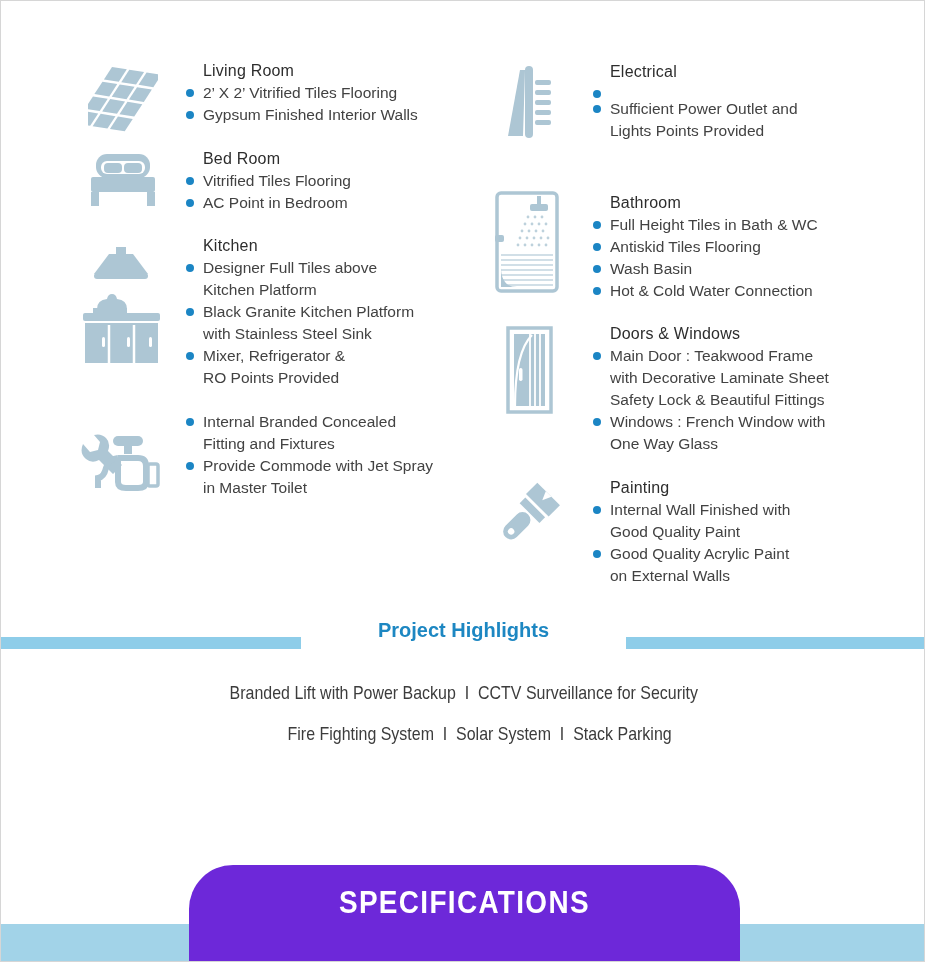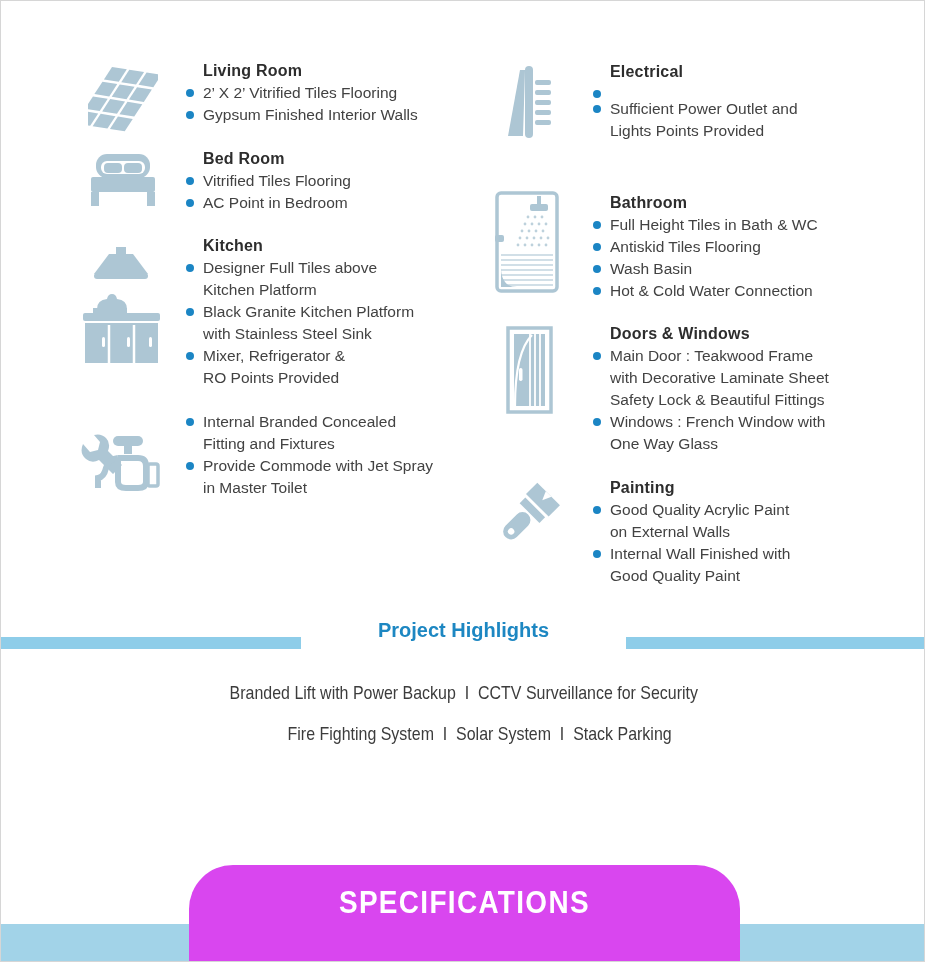--- a/index.html
+++ b/index.html
@@ -4,21 +4,21 @@
 <style>
   html,body{margin:0;padding:0;background:#fff;}
   .page{
     position:relative;width:925px;height:962px;overflow:hidden;
     background:#ffffff;border:1px solid #d6d6d6;box-sizing:border-box;
     font-family:"Liberation Sans",sans-serif;
   }
   
   .section{position:absolute;}
   .sec-title{
-    font-weight:bold;font-size:16px;line-height:22px;color:#2d2d2d;
+    font-weight:normal;font-size:16px;line-height:22px;color:#2d2d2d;
     margin:0 0 0 17px;letter-spacing:.2px;
   }
   .bullet-row{display:flex;align-items:flex-start;}
   .dot{
     width:8px;height:8px;border-radius:50%;background:#1b85c4;
     margin:7px 9px 0 0;flex:none;
   }
   .bullet-text{
     font-size:15.5px;line-height:22px;color:#424242;white-space:pre-line;
   }
@@ -41,21 +41,21 @@
   }
   .hl-line>span{display:inline-block;transform:scaleX(.84);transform-origin:center;}
   .hl-1{top:680px;}
   .hl-2{top:721px;padding-left:16px;}
   
   .bottom-band{
     position:absolute;left:0;right:0;top:923px;bottom:0;background:#a2d3e8;
   }
   .spec-banner{
     position:absolute;left:188px;top:864px;width:551px;height:98px;
-    background:#d946ef;border-radius:44px 44px 0 0;
+    background:#6d28d9;border-radius:44px 44px 0 0;
     display:flex;justify-content:center;align-items:flex-start;
   }
   .spec-banner-label{
     margin-top:20px;color:#ffffff;font-weight:bold;font-size:31px;
     letter-spacing:1.5px;display:inline-block;transform:scaleX(.9);
   }
 </style>
 </head>
 <body>
 
@@ -324,27 +324,27 @@
         <span class="dot"></span>
         <span class="bullet-text">Windows : French Window with
 One Way Glass</span>
       </div>
   </div>
 
   <div class="section right-col" style="left:592px;top:476px;">
     <h3 class="sec-title">Painting</h3>
     <div class="bullet-row">
         <span class="dot"></span>
+        <span class="bullet-text">Internal Wall Finished with
+Good Quality Paint</span>
+      </div>
+    <div class="bullet-row">
+        <span class="dot"></span>
         <span class="bullet-text">Good Quality Acrylic Paint
 on External Walls</span>
-      </div>
-    <div class="bullet-row">
-        <span class="dot"></span>
-        <span class="bullet-text">Internal Wall Finished with
-Good Quality Paint</span>
       </div>
   </div>
 
   <div class="ph-bar left"></div>
   <div class="ph-bar right"></div>
   <div class="ph-title">Project Highlights</div>
 
   <div class="hl-line hl-1"><span>Branded Lift with Power Backup &nbsp;I&nbsp; CCTV Surveillance for Security</span></div>
   <div class="hl-line hl-2"><span>Fire Fighting System &nbsp;I&nbsp; Solar System &nbsp;I&nbsp; Stack Parking</span></div>
 

